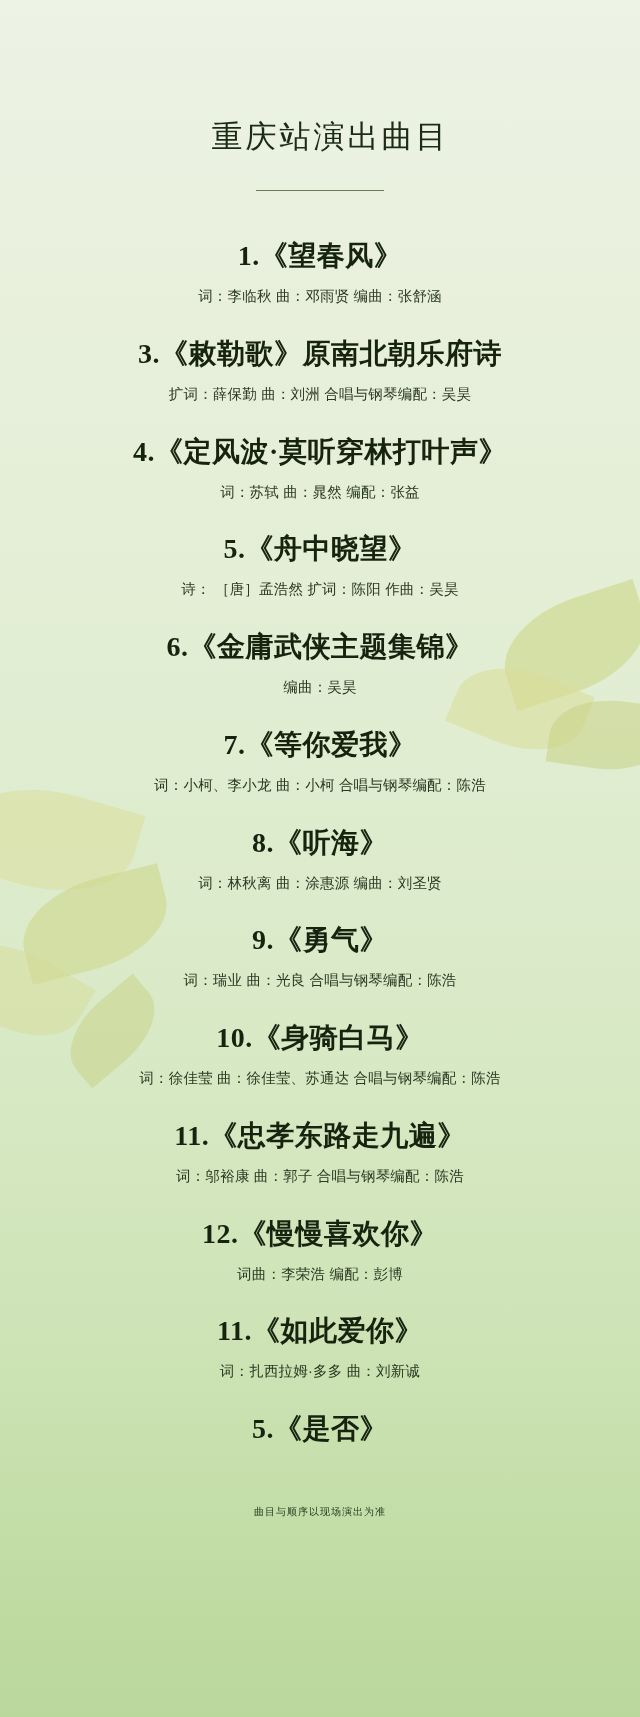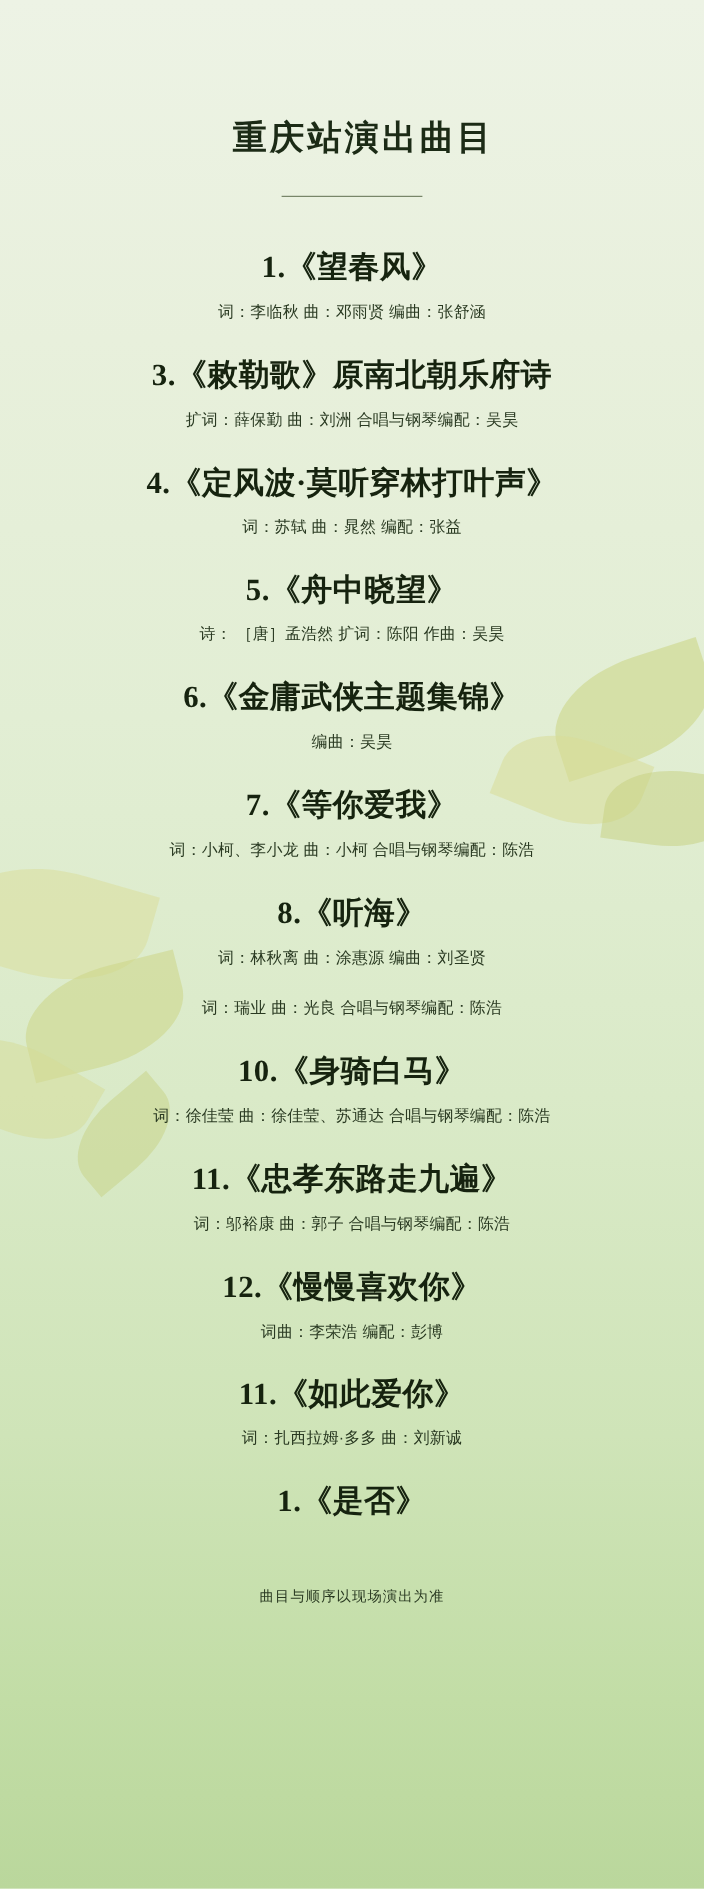--- a/index.html
+++ b/index.html
@@ -83,25 +83,25 @@
     opacity: .42;
   }
   .content {
     position: relative;
     z-index: 2;
     padding-top: 104px;
     text-align: center;
   }
   .title {
     font-family: "Liberation Serif", serif;
-    font-weight: bold;
+    font-weight: normal;
     font-size: 31px;
     letter-spacing: 3px;
     color: #1c2b16;
-    margin: 0;
+    margin: 12px;
     padding-left: 21px;
   }
   .divider {
     width: 128px;
     height: 1px;
     background: #6c7a5c;
     margin: 32px auto 0 auto;
   }
   .list {
     margin-top: 44px;
@@ -120,21 +120,21 @@
   .song-credit {
     font-size: 14.5px;
     color: #2a3a22;
     margin-top: 9px;
     line-height: 1.5;
     letter-spacing: 0.2px;
   }
   .footer-note {
     margin-top: 55px;
     padding-bottom: 90px;
-    font-size: 13px;
+    font-size: 10px;
     color: #2a3a22;
     letter-spacing: 1px;
   }
 </style>
 </head>
 <body>
 
 <div class="poster">
 
   <div class="leaf leaf-a"></div>
@@ -182,20 +182,21 @@
         <div class="song-title">7.《等你爱我》</div>
         <div class="song-credit">词：小柯、李小龙 曲：小柯 合唱与钢琴编配：陈浩</div>
       </div>
 
       <div class="song">
         <div class="song-title">8.《听海》</div>
         <div class="song-credit">词：林秋离 曲：涂惠源 编曲：刘圣贤</div>
       </div>
 
       <div class="song">
+        <div class="song-title">9.《勇气》</div>
         <div class="song-credit">词：瑞业 曲：光良 合唱与钢琴编配：陈浩</div>
       </div>
 
       <div class="song">
         <div class="song-title">10.《身骑白马》</div>
         <div class="song-credit">词：徐佳莹 曲：徐佳莹、苏通达 合唱与钢琴编配：陈浩</div>
       </div>
 
       <div class="song">
         <div class="song-title">11.《忠孝东路走九遍》</div>
@@ -206,21 +207,21 @@
         <div class="song-title">12.《慢慢喜欢你》</div>
         <div class="song-credit">词曲：李荣浩 编配：彭博</div>
       </div>
 
       <div class="song">
         <div class="song-title">11.《如此爱你》</div>
         <div class="song-credit">词：扎西拉姆·多多 曲：刘新诚</div>
       </div>
 
       <div class="song">
-        <div class="song-title">1.《是否》</div>
+        <div class="song-title">5.《是否》</div>
       </div>
 
     </div>
 
     <div class="footer-note">曲目与顺序以现场演出为准</div>
 
   </div>
 </div>
 
 </body></html>

